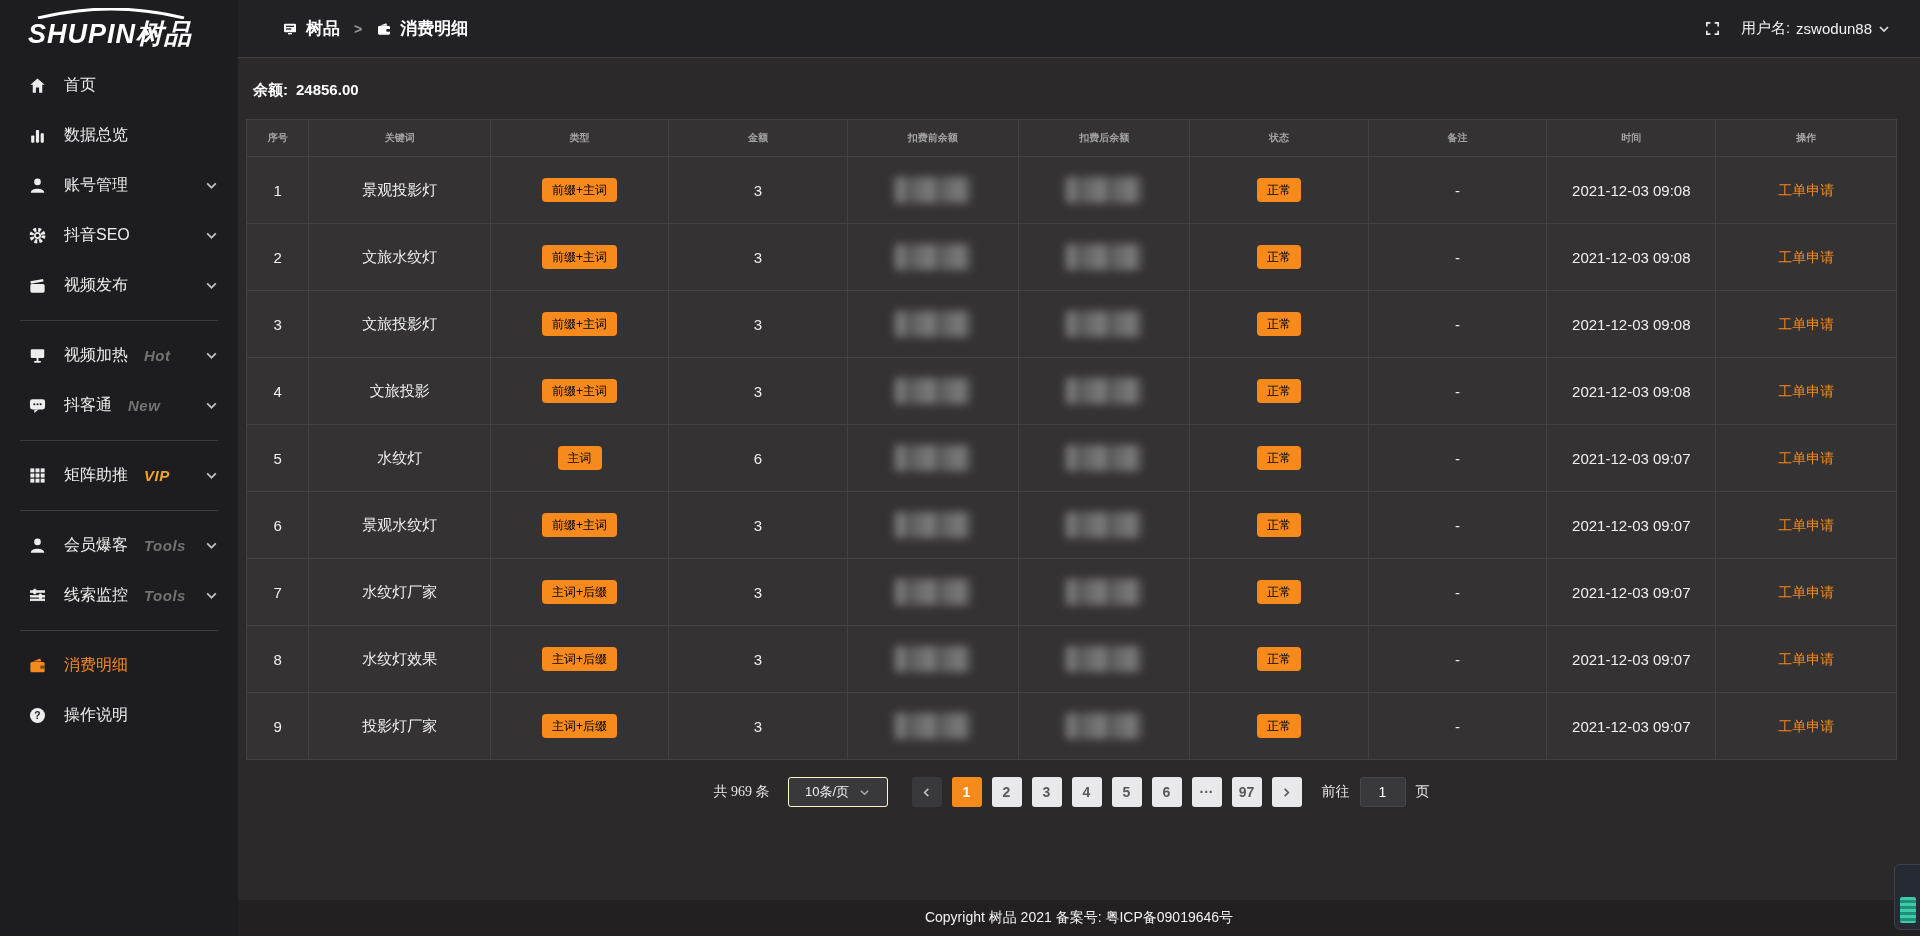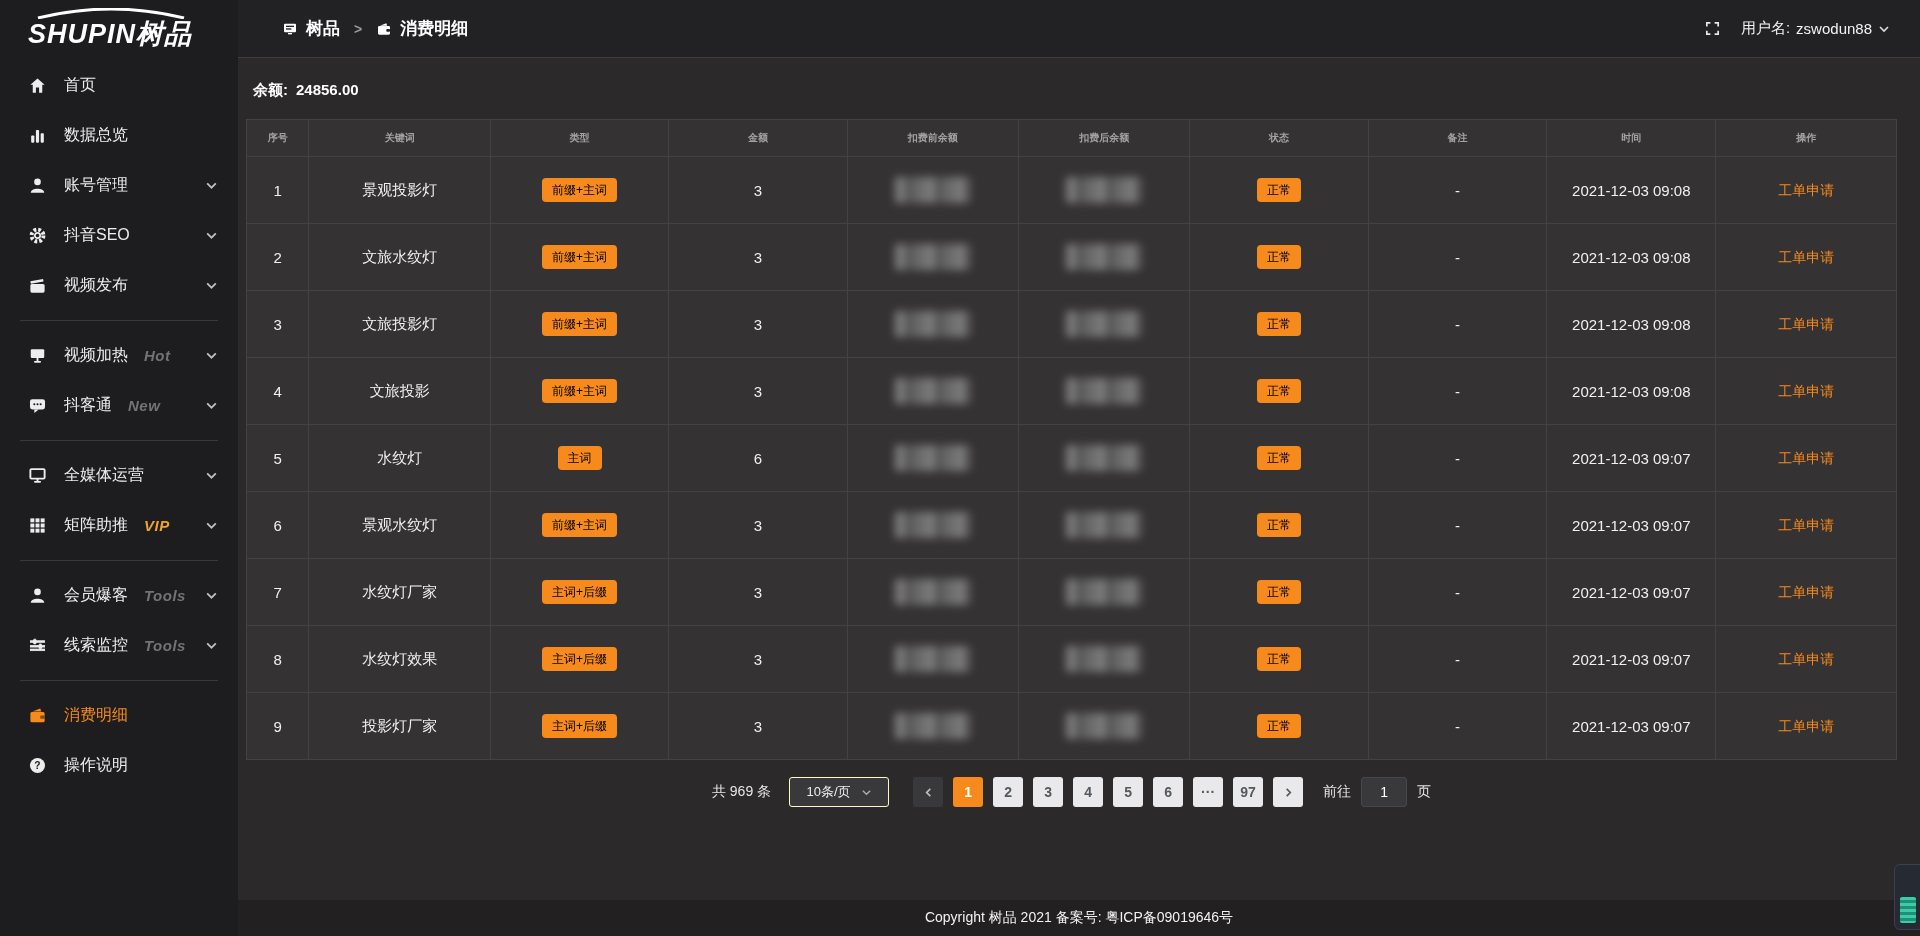--- a/index.html
+++ b/index.html
@@ -40,21 +40,21 @@
   .data-table thead th { height:37px; font-size:10px; font-weight:bold; color:#a3a3a3; }
   .data-table tbody td { height:67px; font-size:15px; color:#f0f0f0; }
   .badge { display:inline-block; background:#f78a1d; color:#000000; font-size:12px; line-height:1;
            padding:6px 10px; border-radius:4px; white-space:nowrap; }
   .blur-block { width:76px; height:26px; margin:0 auto; border-radius:2px; opacity:.8;
                 background:repeating-linear-gradient(90deg,#8d8d8d 0 10px,#5e5e5e 10px 18px,#787878 18px 30px);
                 filter:blur(4px); }
   .action-link { color:#f78a1d; font-size:14px; text-decoration:none; cursor:pointer; }
   
   .pagination { display:flex; align-items:center; justify-content:center; gap:10px; margin-top:17px; font-size:14px; color:#e6e6e6; }
-  .total-label { margin-right:8px; }
+  .total-label { margin-right:8px;font-family:Liberation Serif, serif; }
   .page-size-select { width:100px; height:30px; background:#39393c; border:1px solid #fef9c3; border-radius:3px;
                       display:flex; align-items:center; justify-content:center; gap:10px; font-size:13px; color:#eee;
                       cursor:pointer; margin-right:14px; }
   .page-btn { min-width:30px; height:30px; padding:0 6px; background:#e9e9eb; color:#55585e; border:none; border-radius:3px;
               display:flex; align-items:center; justify-content:center; font-size:14px; font-weight:bold;
               font-family:inherit; cursor:pointer; }
   .page-btn.active { background:#f78a1d; color:#fff; }
   .page-btn.nav-dark { background:#39393c; color:#9b9b9f; }
   .page-buttons { display:flex; gap:10px; }
   .goto-label { margin-left:10px; }
@@ -181,35 +181,20 @@
       <span class="nav-tag tag-red">New</span>
       <span class="nav-chevron">
         <svg width="13" height="13" viewBox="0 0 12 12">
             <polyline points="2,4 6,8 10,4" fill="none" stroke="currentColor" stroke-width="1.6"></polyline>
           </svg>
       </span>
     </div>
 
     <div class="nav-divider"></div>
 
-    <div class="nav-item">
-      <span class="nav-icon">
-        <svg viewBox="0 0 24 24">
-            <rect x="3" y="4" width="18" height="12" rx="1.5" fill="none" stroke="currentColor" stroke-width="2.4"></rect>
-            <rect x="10.8" y="16" width="2.4" height="3" fill="currentColor"></rect>
-            <rect x="7.5" y="19" width="9" height="2" rx="1" fill="currentColor"></rect>
-          </svg>
-      </span>
-      <span>全媒体运营</span>
-      <span class="nav-chevron">
-        <svg width="13" height="13" viewBox="0 0 12 12">
-            <polyline points="2,4 6,8 10,4" fill="none" stroke="currentColor" stroke-width="1.6"></polyline>
-          </svg>
-      </span>
-    </div>
 
     <div class="nav-item">
       <span class="nav-icon">
         <svg viewBox="0 0 24 24" fill="currentColor">
             <rect x="3" y="3" width="5" height="5"></rect>
             <rect x="9.5" y="3" width="5" height="5"></rect>
             <rect x="16" y="3" width="5" height="5"></rect>
             <rect x="3" y="9.5" width="5" height="5"></rect>
             <rect x="9.5" y="9.5" width="5" height="5"></rect>
             <rect x="16" y="9.5" width="5" height="5"></rect>

